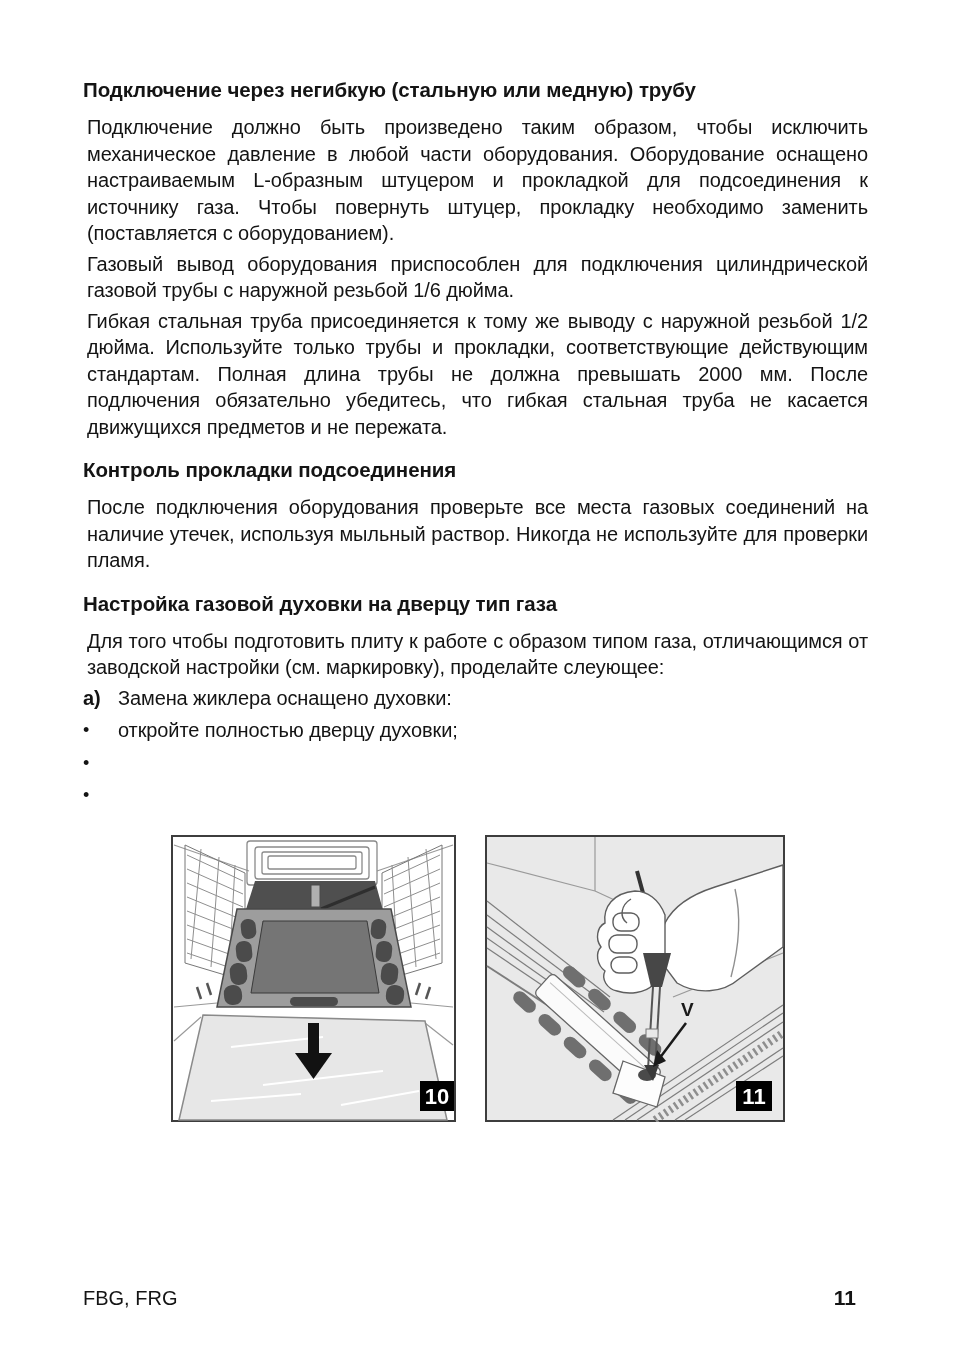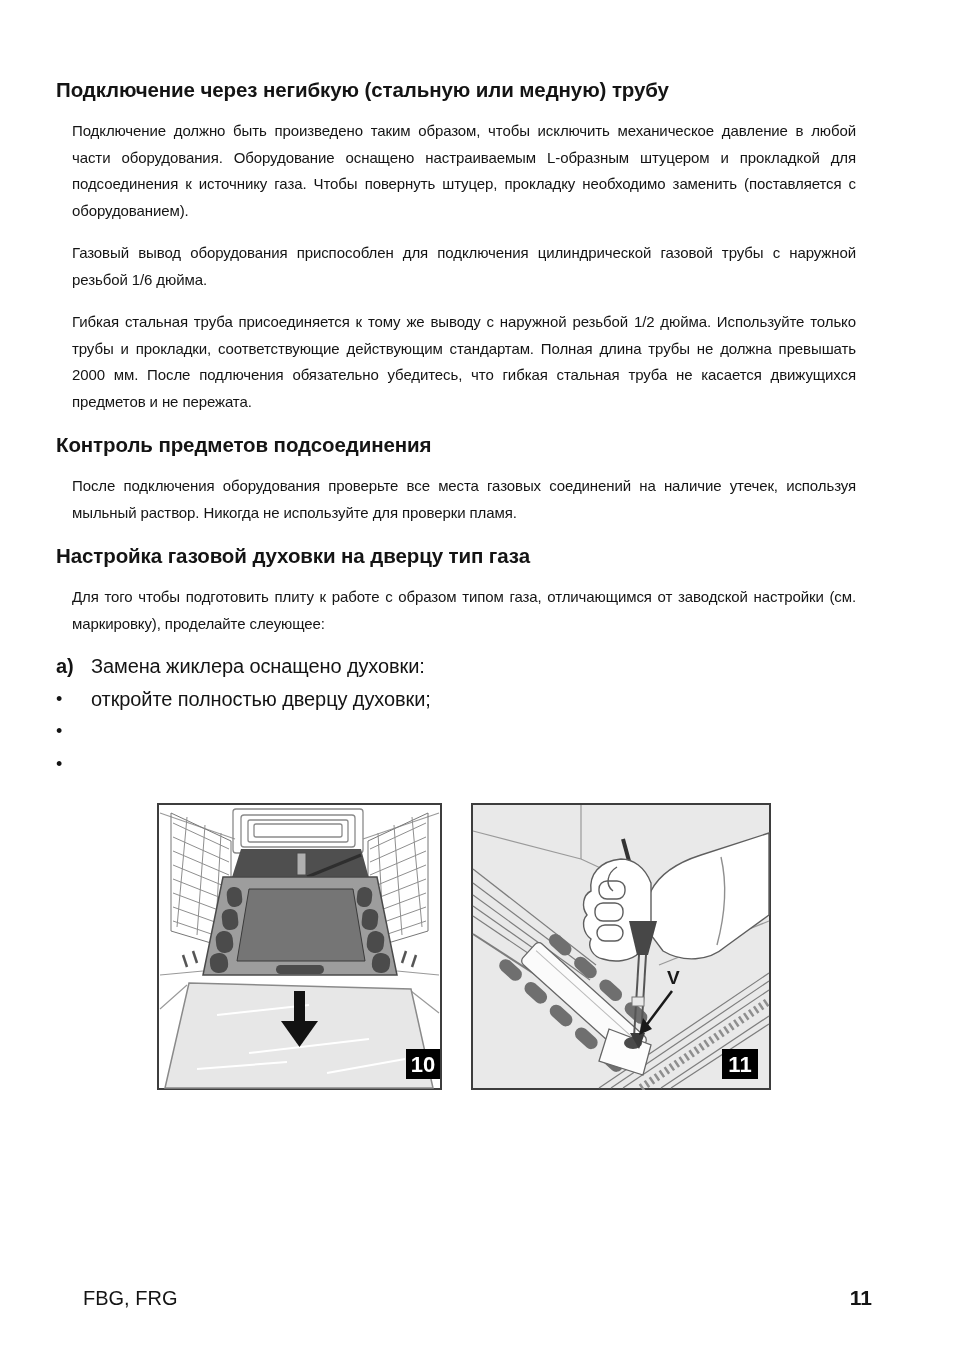--- a/index.html
+++ b/index.html
@@ -2,60 +2,60 @@
 <html><head>
 <meta charset="utf-8">
 <style>
   html,body{margin:0;padding:0;}
   body{
     width:955px;height:1363px;position:relative;overflow:hidden;
     background:#ffffff;color:#141414;
     font-family:"Liberation Sans",sans-serif;
     -webkit-font-smoothing:antialiased;
   }
-  .content{padding:78px 83px 0 56px;}
+  .content{padding:78px 83px 0 83px;}
   h2.sec{
     font-size:20.5px;line-height:24px;font-weight:bold;
     margin:18px 0 12px 0;letter-spacing:-0.1px;
   }
   h2.sec.first{margin-top:0;}
   p.body{
-    font-size:15px;line-height:26.5px;margin:16px;
+    font-size:20px;line-height:26.5px;margin:4px;
     text-align:justify;letter-spacing:-0.1px;
   }
   .li{display:flex;font-size:20px;line-height:26.5px;letter-spacing:-0.1px;}
   .li .marker{flex:0 0 35px;}
   .li .marker.bold{font-weight:bold;}
   .li .marker.dot{font-size:18px;}
   .step-row{margin-top:2px;}
   .bullet-row{margin-top:6px;}
   .li-text i{font-style:italic;}
   .li-text b{font-weight:bold;}
   .figures{display:flex;justify-content:center;gap:29px;margin-top:26px;}
   .figure{position:relative;flex:none;font-size:0;}
   svg text{font-family:"Liberation Sans",sans-serif;}
   .footer{
-    position:absolute;left:83px;right:83px;top:1286px;
+    position:absolute;left:83px;right:99px;top:1286px;
     display:flex;justify-content:space-between;align-items:baseline;
   }
   .footer .model{font-size:20px;}
   .footer .pagenum{font-size:21px;font-weight:bold;}
 </style>
 </head>
 <body>
 
 <div class="content">
 
   <h2 class="sec first">Подключение через негибкую (стальную или медную) трубу</h2>
   <p class="body">Подключение должно быть произведено таким образом, чтобы исключить механическое давление в любой части оборудования. Оборудование оснащено настраиваемым L-образным штуцером и прокладкой для подсоединения к источнику газа. Чтобы повернуть штуцер, прокладку необходимо заменить (поставляется с оборудованием).</p>
   <p class="body">Газовый вывод оборудования приспособлен для подключения цилиндрической газовой трубы с наружной резьбой 1/6 дюйма.</p>
 
   <p class="body">Гибкая стальная труба присоединяется к тому же выводу с наружной резьбой 1/2 дюйма. Используйте только трубы и прокладки, соответствующие действующим стандартам. Полная длина трубы не должна превышать 2000 мм. После подлючения обязательно убедитесь, что гибкая стальная труба не касается движущихся предметов и не пережата.</p>
 
-  <h2 class="sec">Контроль предметов подсоединения</h2>
+  <h2 class="sec">Контроль прокладки подсоединения</h2>
   <p class="body">После подключения оборудования проверьте все места газовых соединений на наличие утечек, используя мыльный раствор. Никогда не используйте для проверки пламя.</p>
 
   <h2 class="sec">Настройка газовой духовки на дверцу тип газа</h2>
   <p class="body">Для того чтобы подготовить плиту к работе с образом типом газа, отличающимся от заводской настройки (см. маркировку), проделайте слеующее:</p>
 
   <div class="li step-row">
     <span class="marker bold">a)</span>
     <span class="li-text">Замена жиклера оснащено духовки:</span>
   </div>
 

